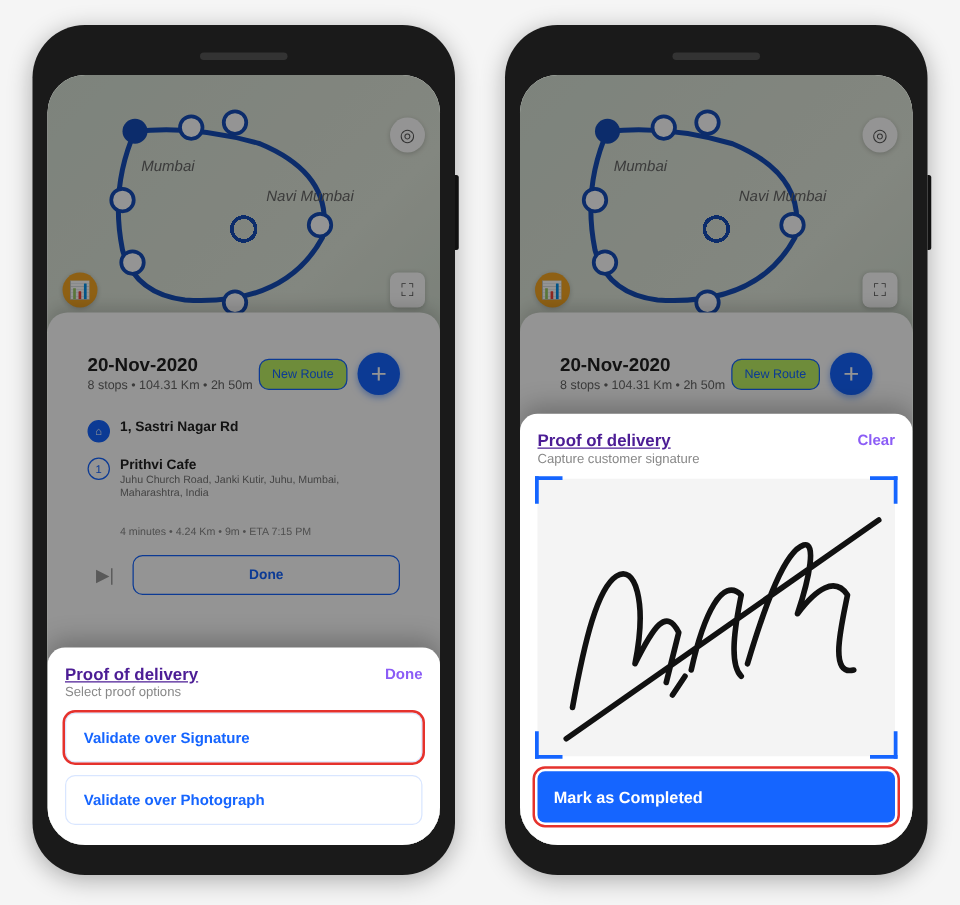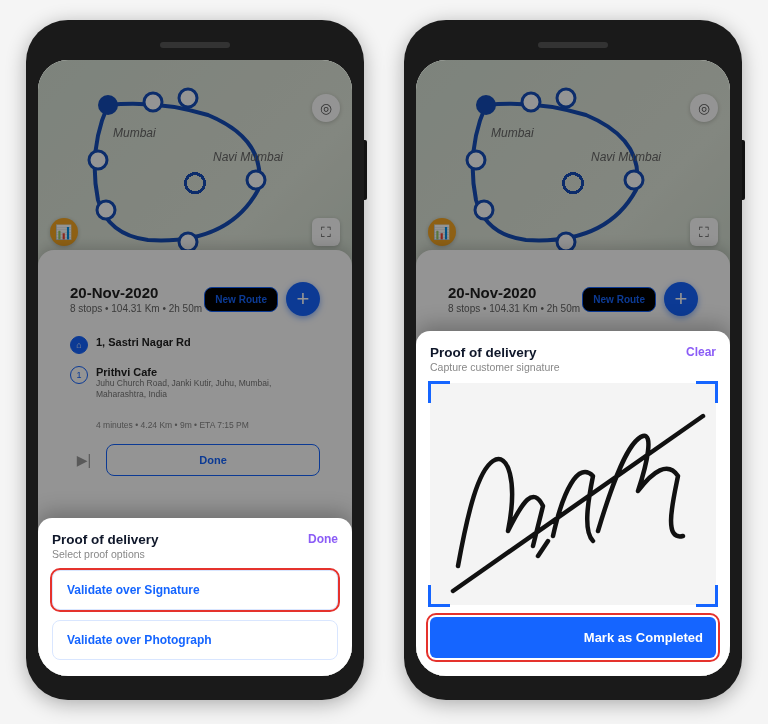--- a/index.html
+++ b/index.html
@@ -92,24 +92,24 @@
     box-shadow: 0 -4px 12px rgba(0,0,0,.15);
     padding: 32px;
   }
   .date-row { display:flex; align-items:center; justify-content:space-between; }
   .date-title { font-weight: 700; font-size: 15px; color: #222; }
   .subline { font-size: 10px; color: #666; margin-top: 2px; }
   .new-route {
     border: 1.5px solid #1565ff;
     color: #1565ff;
     font-size: 10px;
-    font-weight: 700;
+    font-weight: 400;
     padding: 6px 10px;
     border-radius: 8px;
-    background: #000000;
+    background: #bef264;
   }
   .fab {
     width: 34px; height:34px; border-radius: 50%;
     background: #1565ff; color:#fff; display:flex;
     align-items:center; justify-content:center;
     font-size:22px; font-weight:300;
     box-shadow: 0 2px 6px rgba(21,101,255,.5);
   }
   .stop-list { margin-top: 14px; font-size: 10px; color:#444; }
   .stop-item { display:flex; gap:8px; padding: 6px 0; }
@@ -135,21 +135,21 @@
   }
   
   .sheet {
     position:absolute; left:0; right:0; bottom:0;
     background:#fff;
     border-radius: 14px 14px 0 0;
     padding: 14px 14px 16px 14px;
     box-shadow: 0 -6px 20px rgba(0,0,0,0.25);
   }
   .sheet-header { display:flex; justify-content:space-between; align-items:flex-start; }
-  .sheet-title { font-weight:700; font-size:13.5px; color:#0f172a; }
+  .sheet-title { font-weight:700; font-size:13.5px; color:#4c1d95;text-decoration:underline; }
   .sheet-sub { font-size:10.5px; color:#888; margin-top:1px; }
   .sheet-action { color:#8b5cf6; font-weight:700; font-size:12px; }
   .option {
     border:1.5px solid #d9e6ff;
     color:#1565ff;
     font-weight:700;
     font-size:12px;
     padding:12px 14px;
     border-radius:8px;
     margin-top:10px;
@@ -167,21 +167,21 @@
   .corner.tr { top:-2px; right:-2px; border-left:none; border-bottom:none; }
   .corner.bl { bottom:-2px; left:-2px; border-right:none; border-top:none; }
   .corner.br { bottom:-2px; right:-2px; border-left:none; border-top:none; }
   .sig-svg { position:absolute; inset:8px; }
   .complete-btn {
     margin-top:12px;
     background:#1565ff;
     color:#fff;
     font-weight:700;
     font-size:13px;
-    text-align:right;
+    text-align:left;
     padding:13px;
     border-radius:6px;
     outline:2px solid #e5322d;
     outline-offset:2px;
   }
   .map-label {
     position:absolute; font-size:12px; color:#666; font-style:italic;
   }
   .google-attr { position:absolute; bottom: 56%; left:50%; transform:translateX(-50%); font-size:9px; color:#888; }
 </style>

